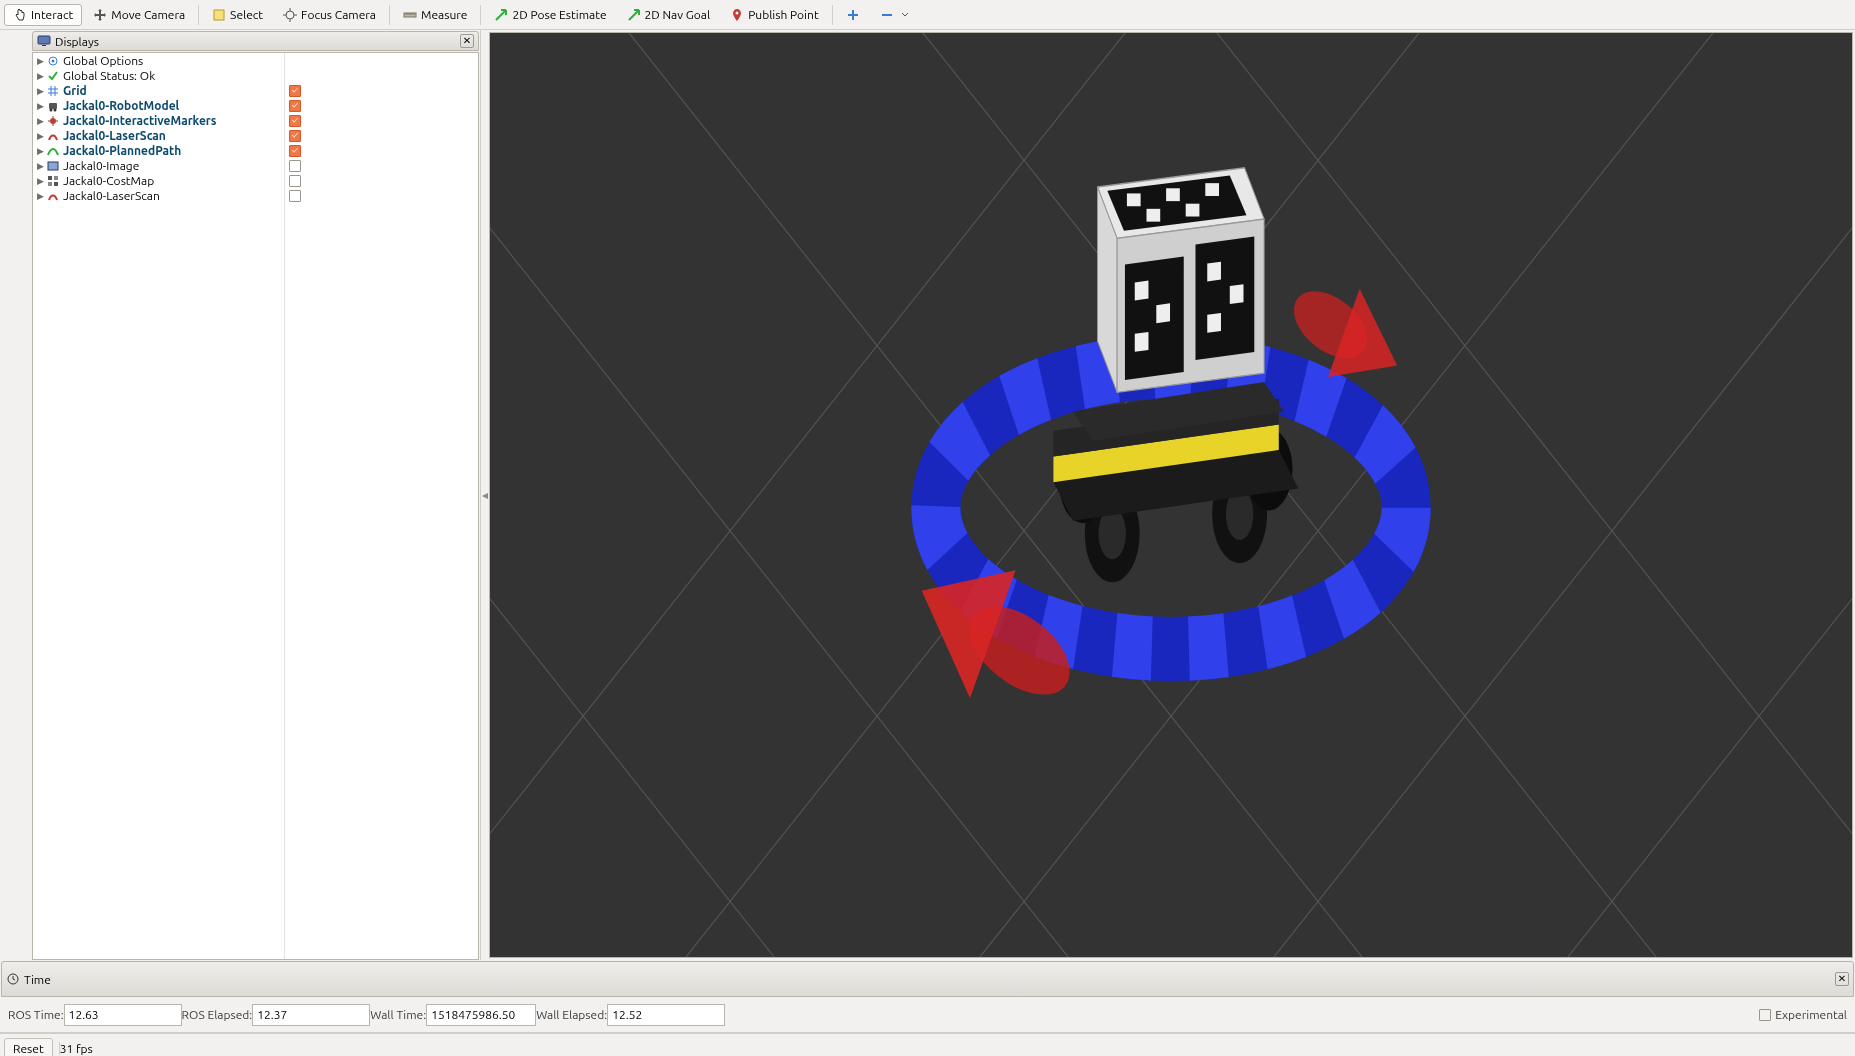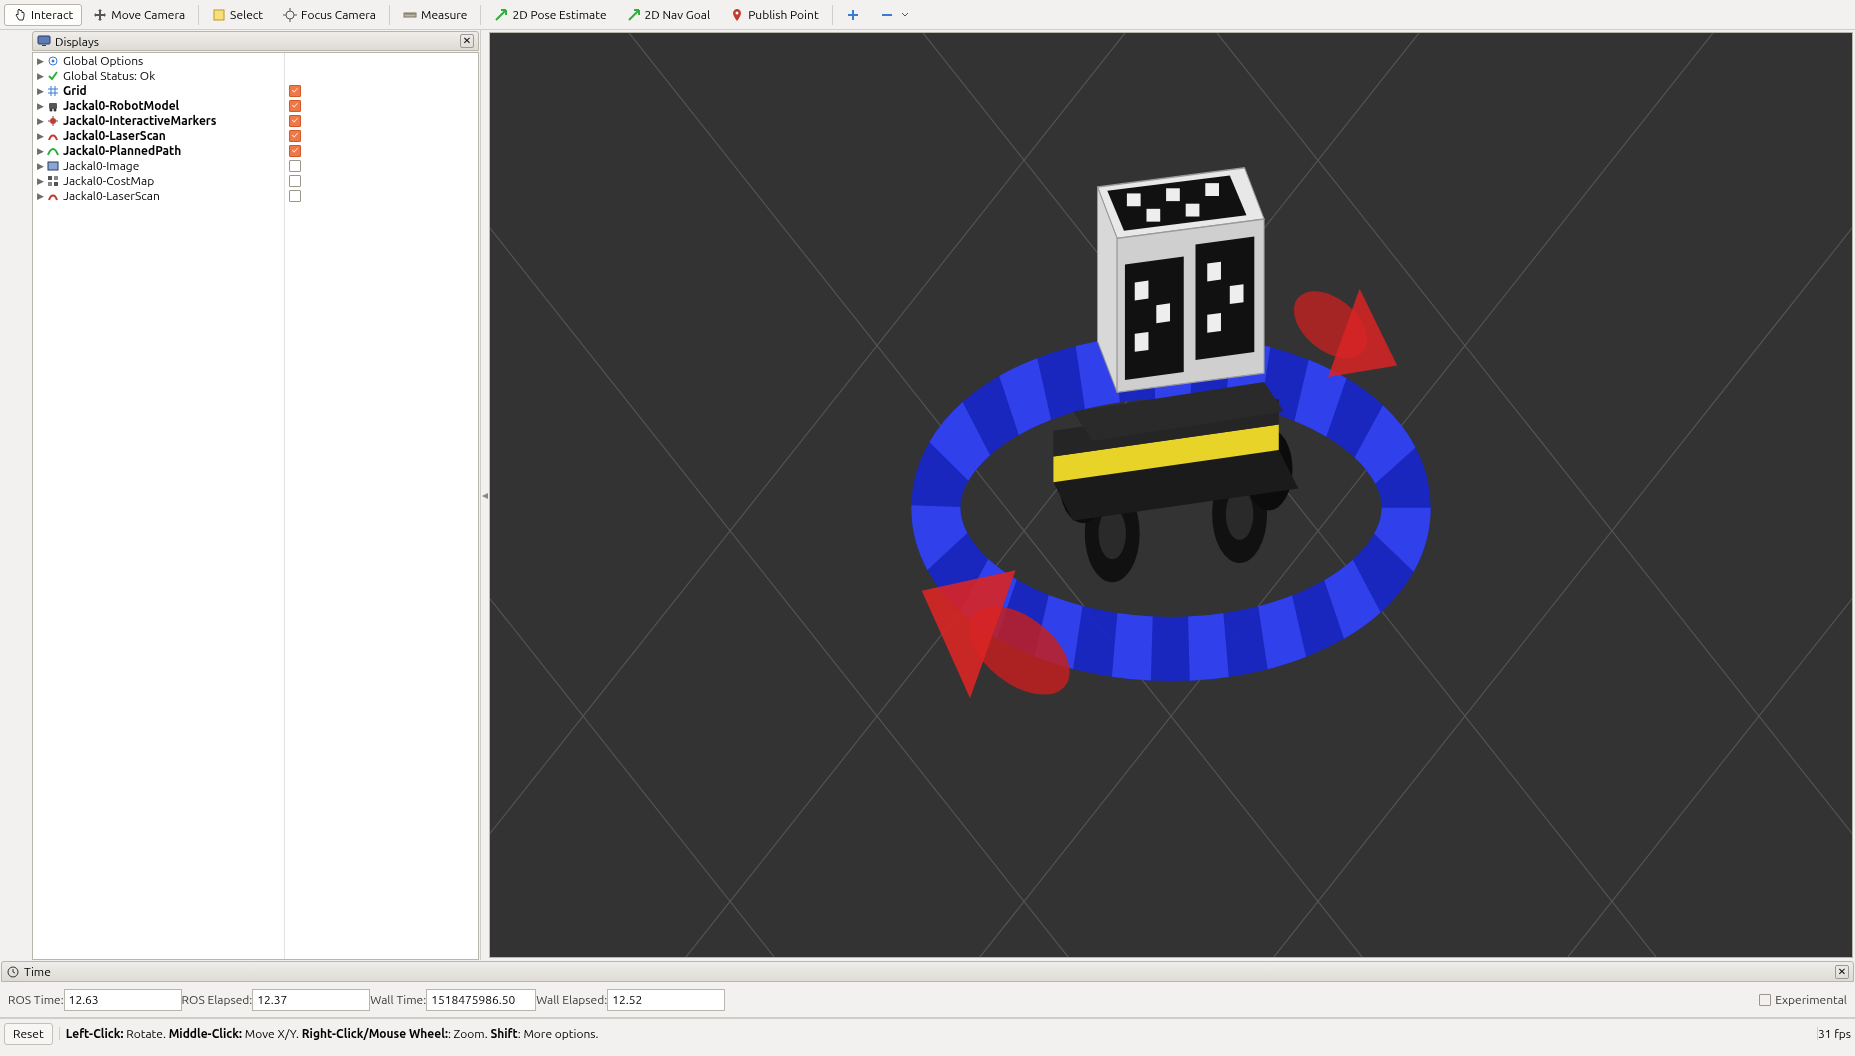--- a/index.html
+++ b/index.html
@@ -17,34 +17,34 @@
 .sidebar { width: 450px; display: flex; flex-direction: column; border-right: 1px solid #d0cec9; }
 .panel-header { height: 20px; display: flex; align-items: center; padding: 0 4px; background: linear-gradient(#efedea,#dedbd5); border: 1px solid #b8b5ad; border-radius: 3px 3px 0 0; margin: 1px; }
 .panel-header .close-btn { margin-left: auto; width: 14px; height: 14px; border: 1px solid #999; border-radius: 2px; display: flex; align-items: center; justify-content: center; line-height: 1; cursor: pointer; font-size: 10px; }
 .tree { flex: 1; background: #fff; border: 1px solid #b8b5ad; margin: 0 1px; overflow: auto; display: flex; }
 .tree-left { width: 252px; border-right: 1px solid #e4e2dd; }
 .tree-right { flex: 1; }
 .tree-row { display: flex; align-items: center; height: 15px; padding-left: 4px; }
 .tree-arrow { width: 8px; color: #6f6d67; font-size: 9px; cursor: pointer; }
 .tree-icon { width: 16px; display: inline-flex; align-items: center; justify-content: center; }
 .tree-label { padding-left: 2px; white-space: nowrap; }
-.tree-label.link { color: #000000; font-weight: bold; }
+.tree-label.link { color: #0c4a6e; font-weight: bold; }
 .chk-cell { height: 15px; display: flex; align-items: center; padding-left: 4px; }
 .chk { width: 12px; height: 12px; border: 1px solid #9a968c; border-radius: 1px; display: inline-flex; align-items: center; justify-content: center; }
 .chk.on { background: #f07746; border-color: #d25a2a; }
 .chk.on::after { content: "✓"; color: #fff; font-size: 9px; line-height: 1; }
 
 .panel-buttons { display: flex; gap: 6px; padding: 6px 6px; }
 .panel-buttons button { flex: 1; height: 24px; background: #f7f6f4; border: 1px solid #c3c0b8; border-radius: 3px; cursor: pointer; }
 .panel-buttons button:disabled { color: #b2afa7; cursor: default; }
 
 .splitter-v { width: 8px; display: flex; align-items: center; justify-content: center; color: #8b8880; cursor: col-resize; }
 
 .viewport { flex: 1; background: #333; margin: 2px 2px 2px 0; border: 1px solid #b8b5ad; position: relative; overflow: hidden; }
-.time-header { height: 21px; display: flex; align-items: center; padding: 0 4px; background: linear-gradient(#efedea,#dedbd5); border: 1px solid #b8b5ad; border-radius: 3px 3px 0 0; margin: 1px 1px 0 1px; }
+.time-header { height: 36px; display: flex; align-items: center; padding: 0 4px; background: linear-gradient(#efedea,#dedbd5); border: 1px solid #b8b5ad; border-radius: 3px 3px 0 0; margin: 1px 1px 0 1px; }
 .time-header .close-btn { margin-left: auto; width: 14px; height: 14px; border: 1px solid #999; border-radius: 2px; display: flex; align-items: center; justify-content: center; line-height: 1; cursor: pointer; font-size: 10px; }
 .time-row { height: 36px; display: flex; align-items: center; gap: 0; padding: 0 8px; background: #f2f1f0; border-bottom: 1px solid #d0cec9; }
 .time-row label { color: #3a3a38; }
 .time-input { width: 118px; height: 22px; border: 1px solid #b8b5ad; background: #fff; padding: 0 4px; }
 .time-input.wide { width: 110px; }
 .time-row .spacer { flex: 1; }
 .exp-chk { width: 12px; height: 12px; border: 1px solid #9a968c; border-radius: 1px; margin-right: 4px; }
 
 
 .statusbar { height: 30px; display: flex; align-items: center; gap: 6px; padding: 0 4px; border-top: 1px solid #d0cec9; background: #f2f1f0; }
@@ -397,20 +397,14 @@
   <input class="time-input wide" value="1518475986.50" style="">
   <label>Wall Elapsed:</label>
   <input class="time-input" value="12.52" style="">
   <div class="spacer"></div>
   <span class="exp-chk"></span>
   <label>Experimental</label>
 </div>
 
 <div class="statusbar">
   <button class="reset-btn">Reset</button>
-  <div class="hints">
-    <b>Left-Click:</b><span> Rotate. </span>
-    <b>Middle-Click:</b><span> Move X/Y. </span>
-    <b>Right-Click/Mouse Wheel:</b><span>: Zoom. </span>
-    <b>Shift</b><span>: More options.</span>
-  </div>
   <div class="fps">31 fps</div>
 </div>
 
 </body></html>

